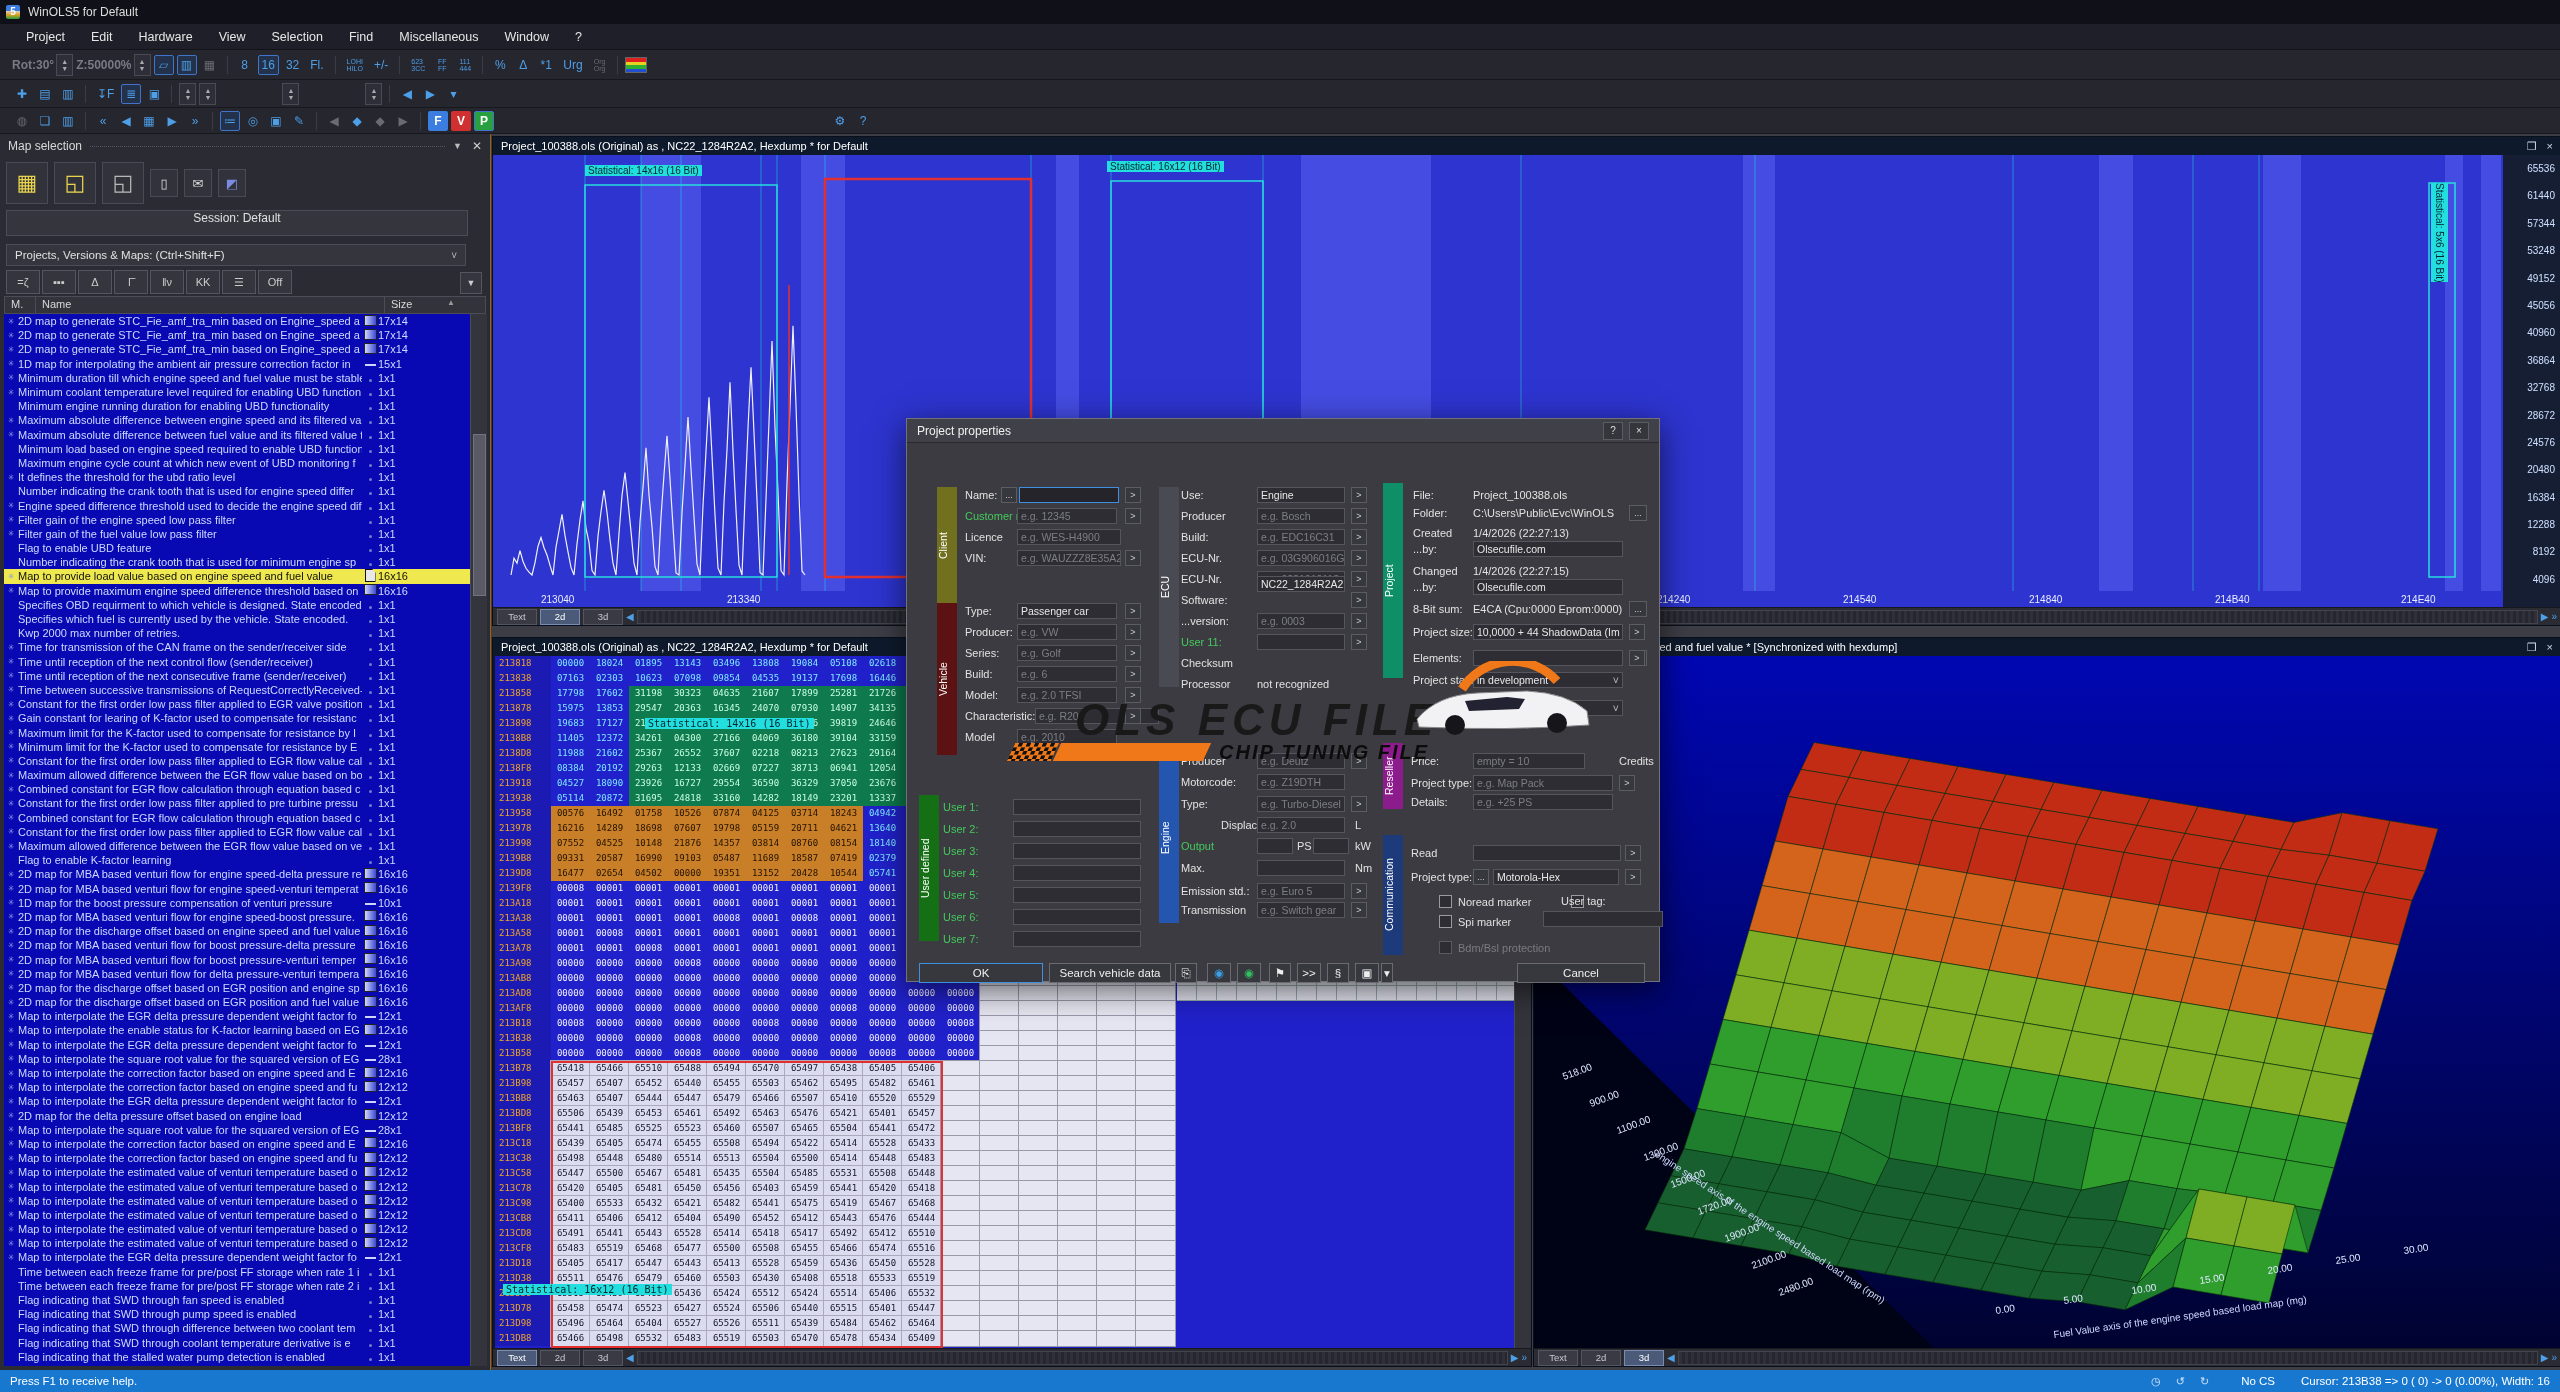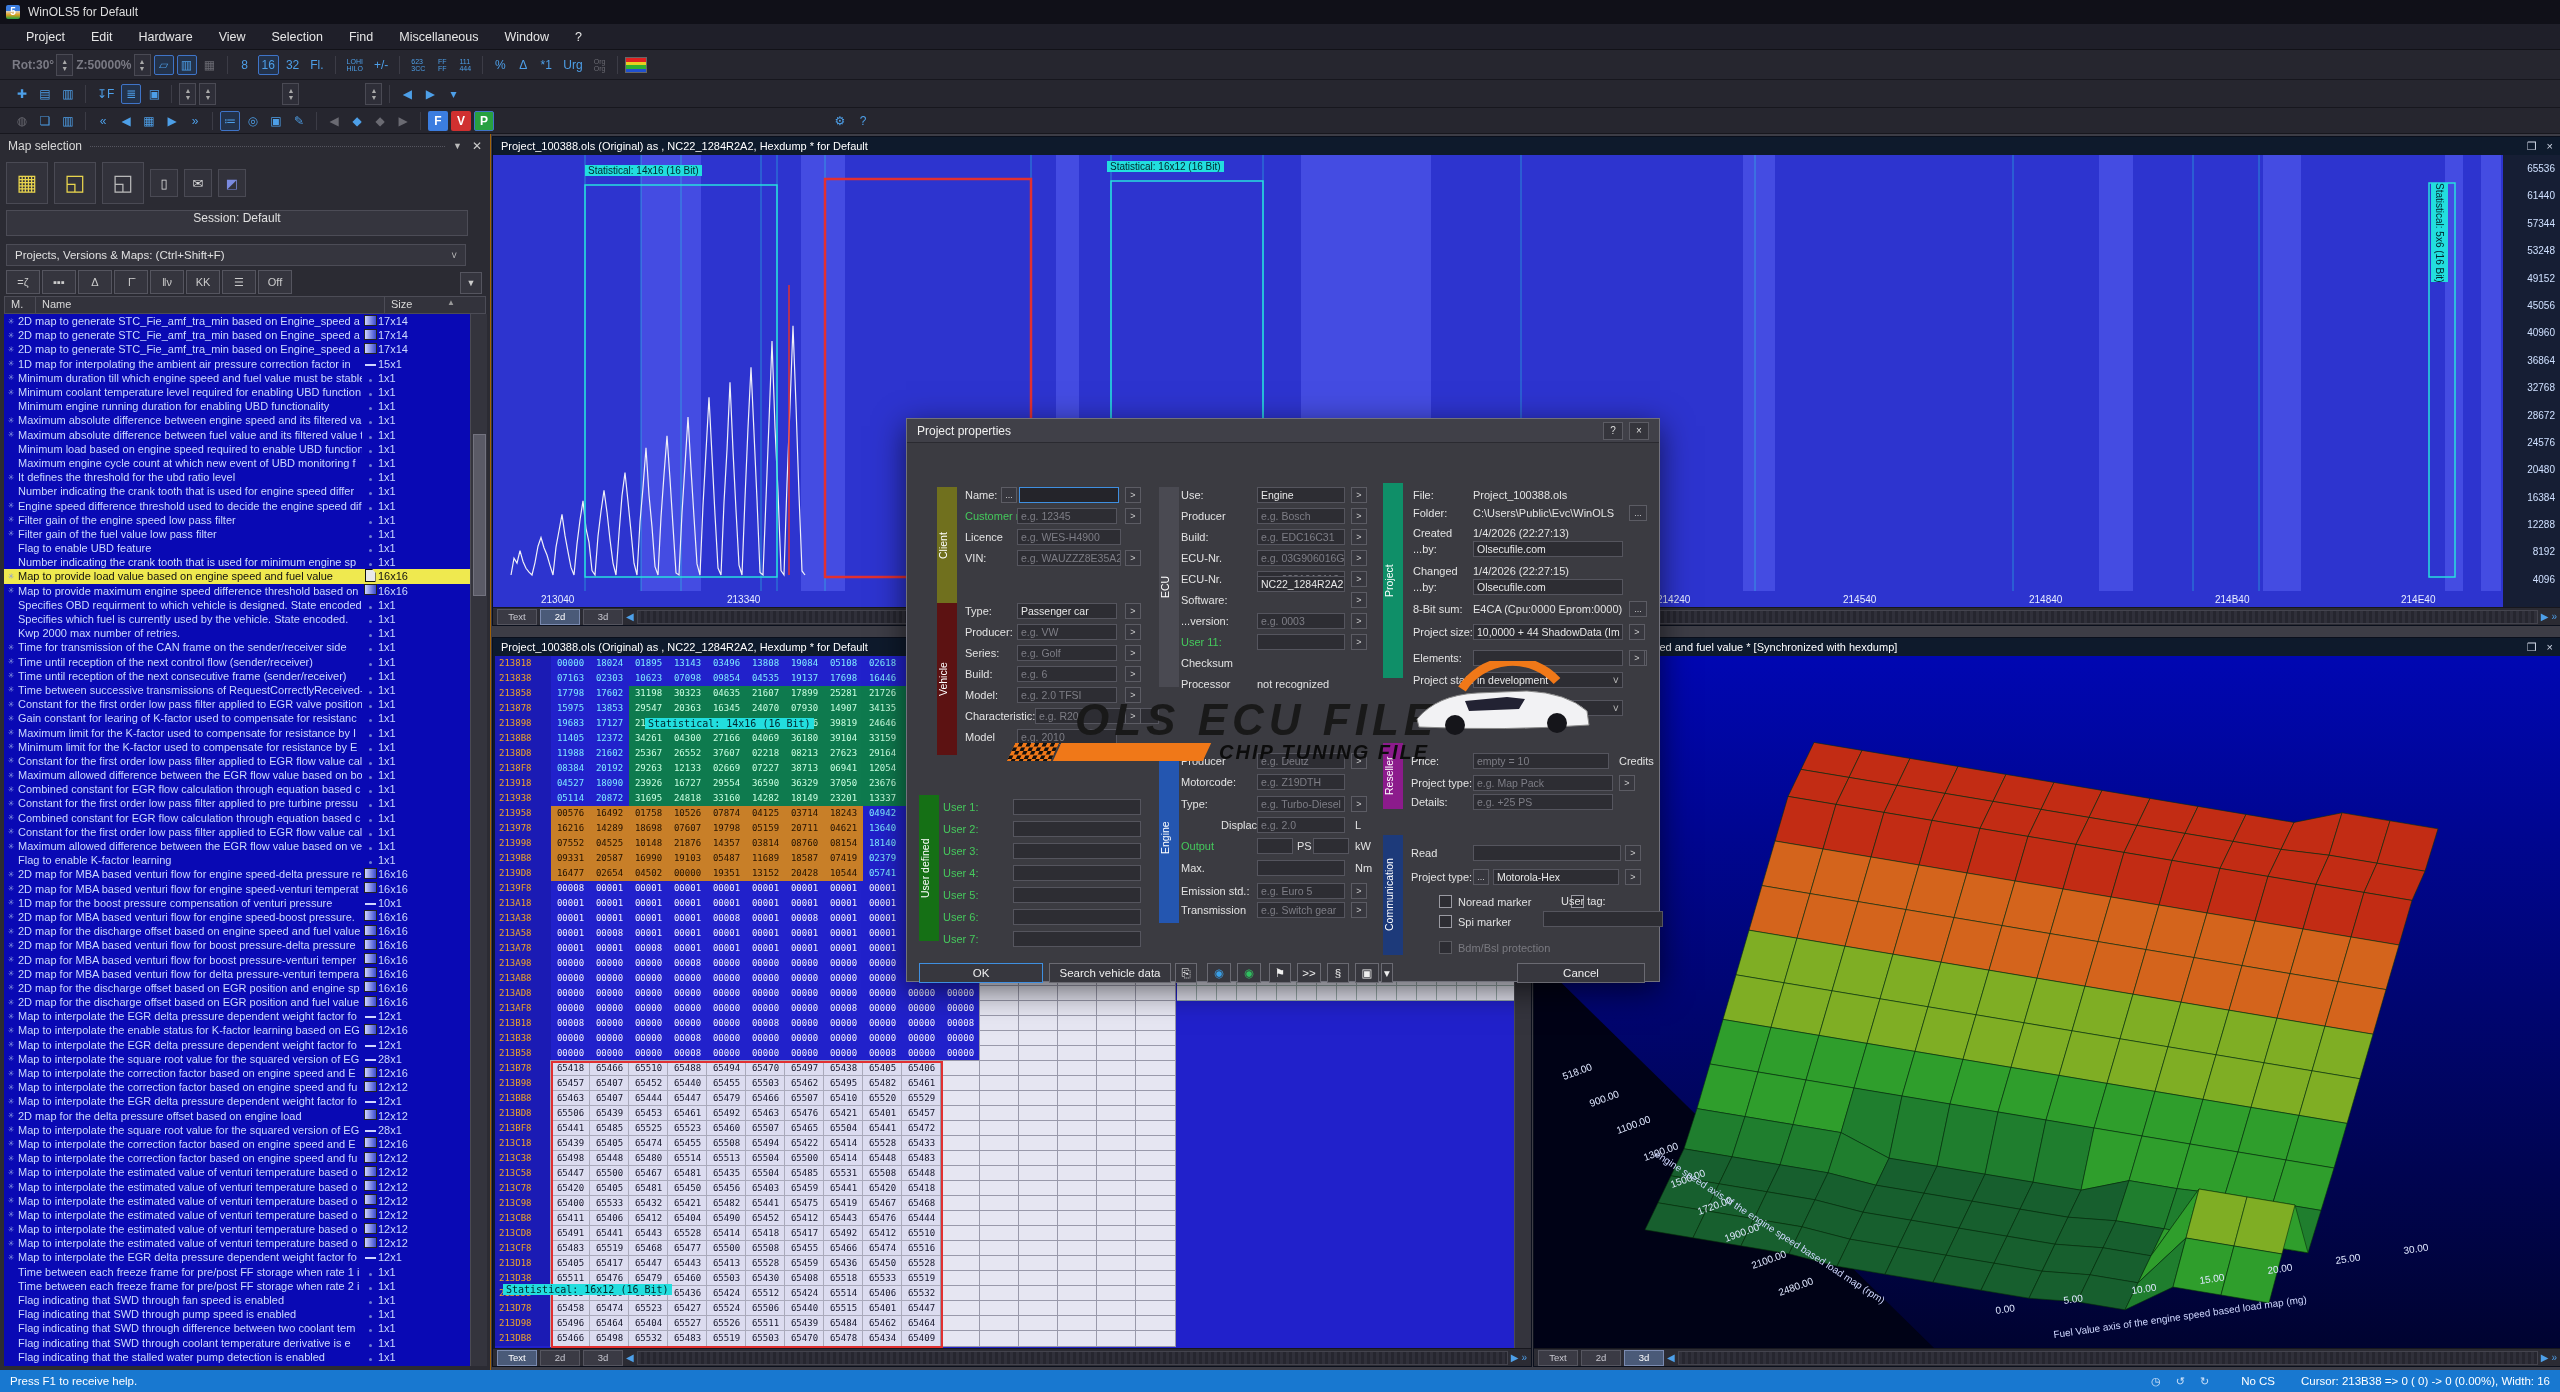--- a/index.html
+++ b/index.html
@@ -2367,21 +2367,21 @@
         <div class="dlabel green" style="left: 36px; top: 424px;">User 4:</div>
         <div class="dinput" style="left: 106px; top: 422px; width: 128px;"></div>
         <div class="dlabel green" style="left: 36px; top: 446px;">User 5:</div>
         <div class="dinput" style="left: 106px; top: 444px; width: 128px;"></div>
         <div class="dlabel green" style="left: 36px; top: 468px;">User 6:</div>
         <div class="dinput" style="left: 106px; top: 466px; width: 128px;"></div>
         <div class="dlabel green" style="left: 36px; top: 490px;">User 7:</div>
         <div class="dinput" style="left: 106px; top: 488px; width: 128px;"></div>
         <div class="strip" style="left: 476px; top: 300px; height: 66px; background: rgb(140, 27, 140);">Reseller</div>
         <div class="dlabel" style="left: 504px; top: 312px;">Price:</div>
-        <div class="dinput" style="left: 566px; top: 310px; width: 136px;"><span class="ph">empty = 10</span></div>
+        <div class="dinput" style="left: 566px; top: 310px; width: 112px;"><span class="ph">empty = 10</span></div>
         <div class="dlabel" style="left: 712px; top: 312px;">Credits</div>
         <div class="dlabel" style="left: 504px; top: 334px;">Project type:</div>
         <div class="dinput" style="left: 566px; top: 332px; width: 140px;"><span class="ph">e.g. Map Pack</span></div>
         <div class="dbtn" style="left: 712px; top: 332px; width: 16px;">&gt;</div>
         <div class="dlabel" style="left: 504px; top: 353px;">Details:</div>
         <div class="dinput" style="left: 566px; top: 351px; width: 140px;"><span class="ph">e.g. +25 PS</span></div>
         <div class="strip" style="left: 476px; top: 392px; height: 120px; background: rgb(29, 58, 122);">Communication</div>
         <div class="dlabel" style="left: 504px; top: 404px;">Read</div>
         <div class="dinput" style="left: 566px; top: 402px; width: 148px;"></div>
         <div class="dbtn" style="left: 718px; top: 402px; width: 16px;">&gt;</div>

